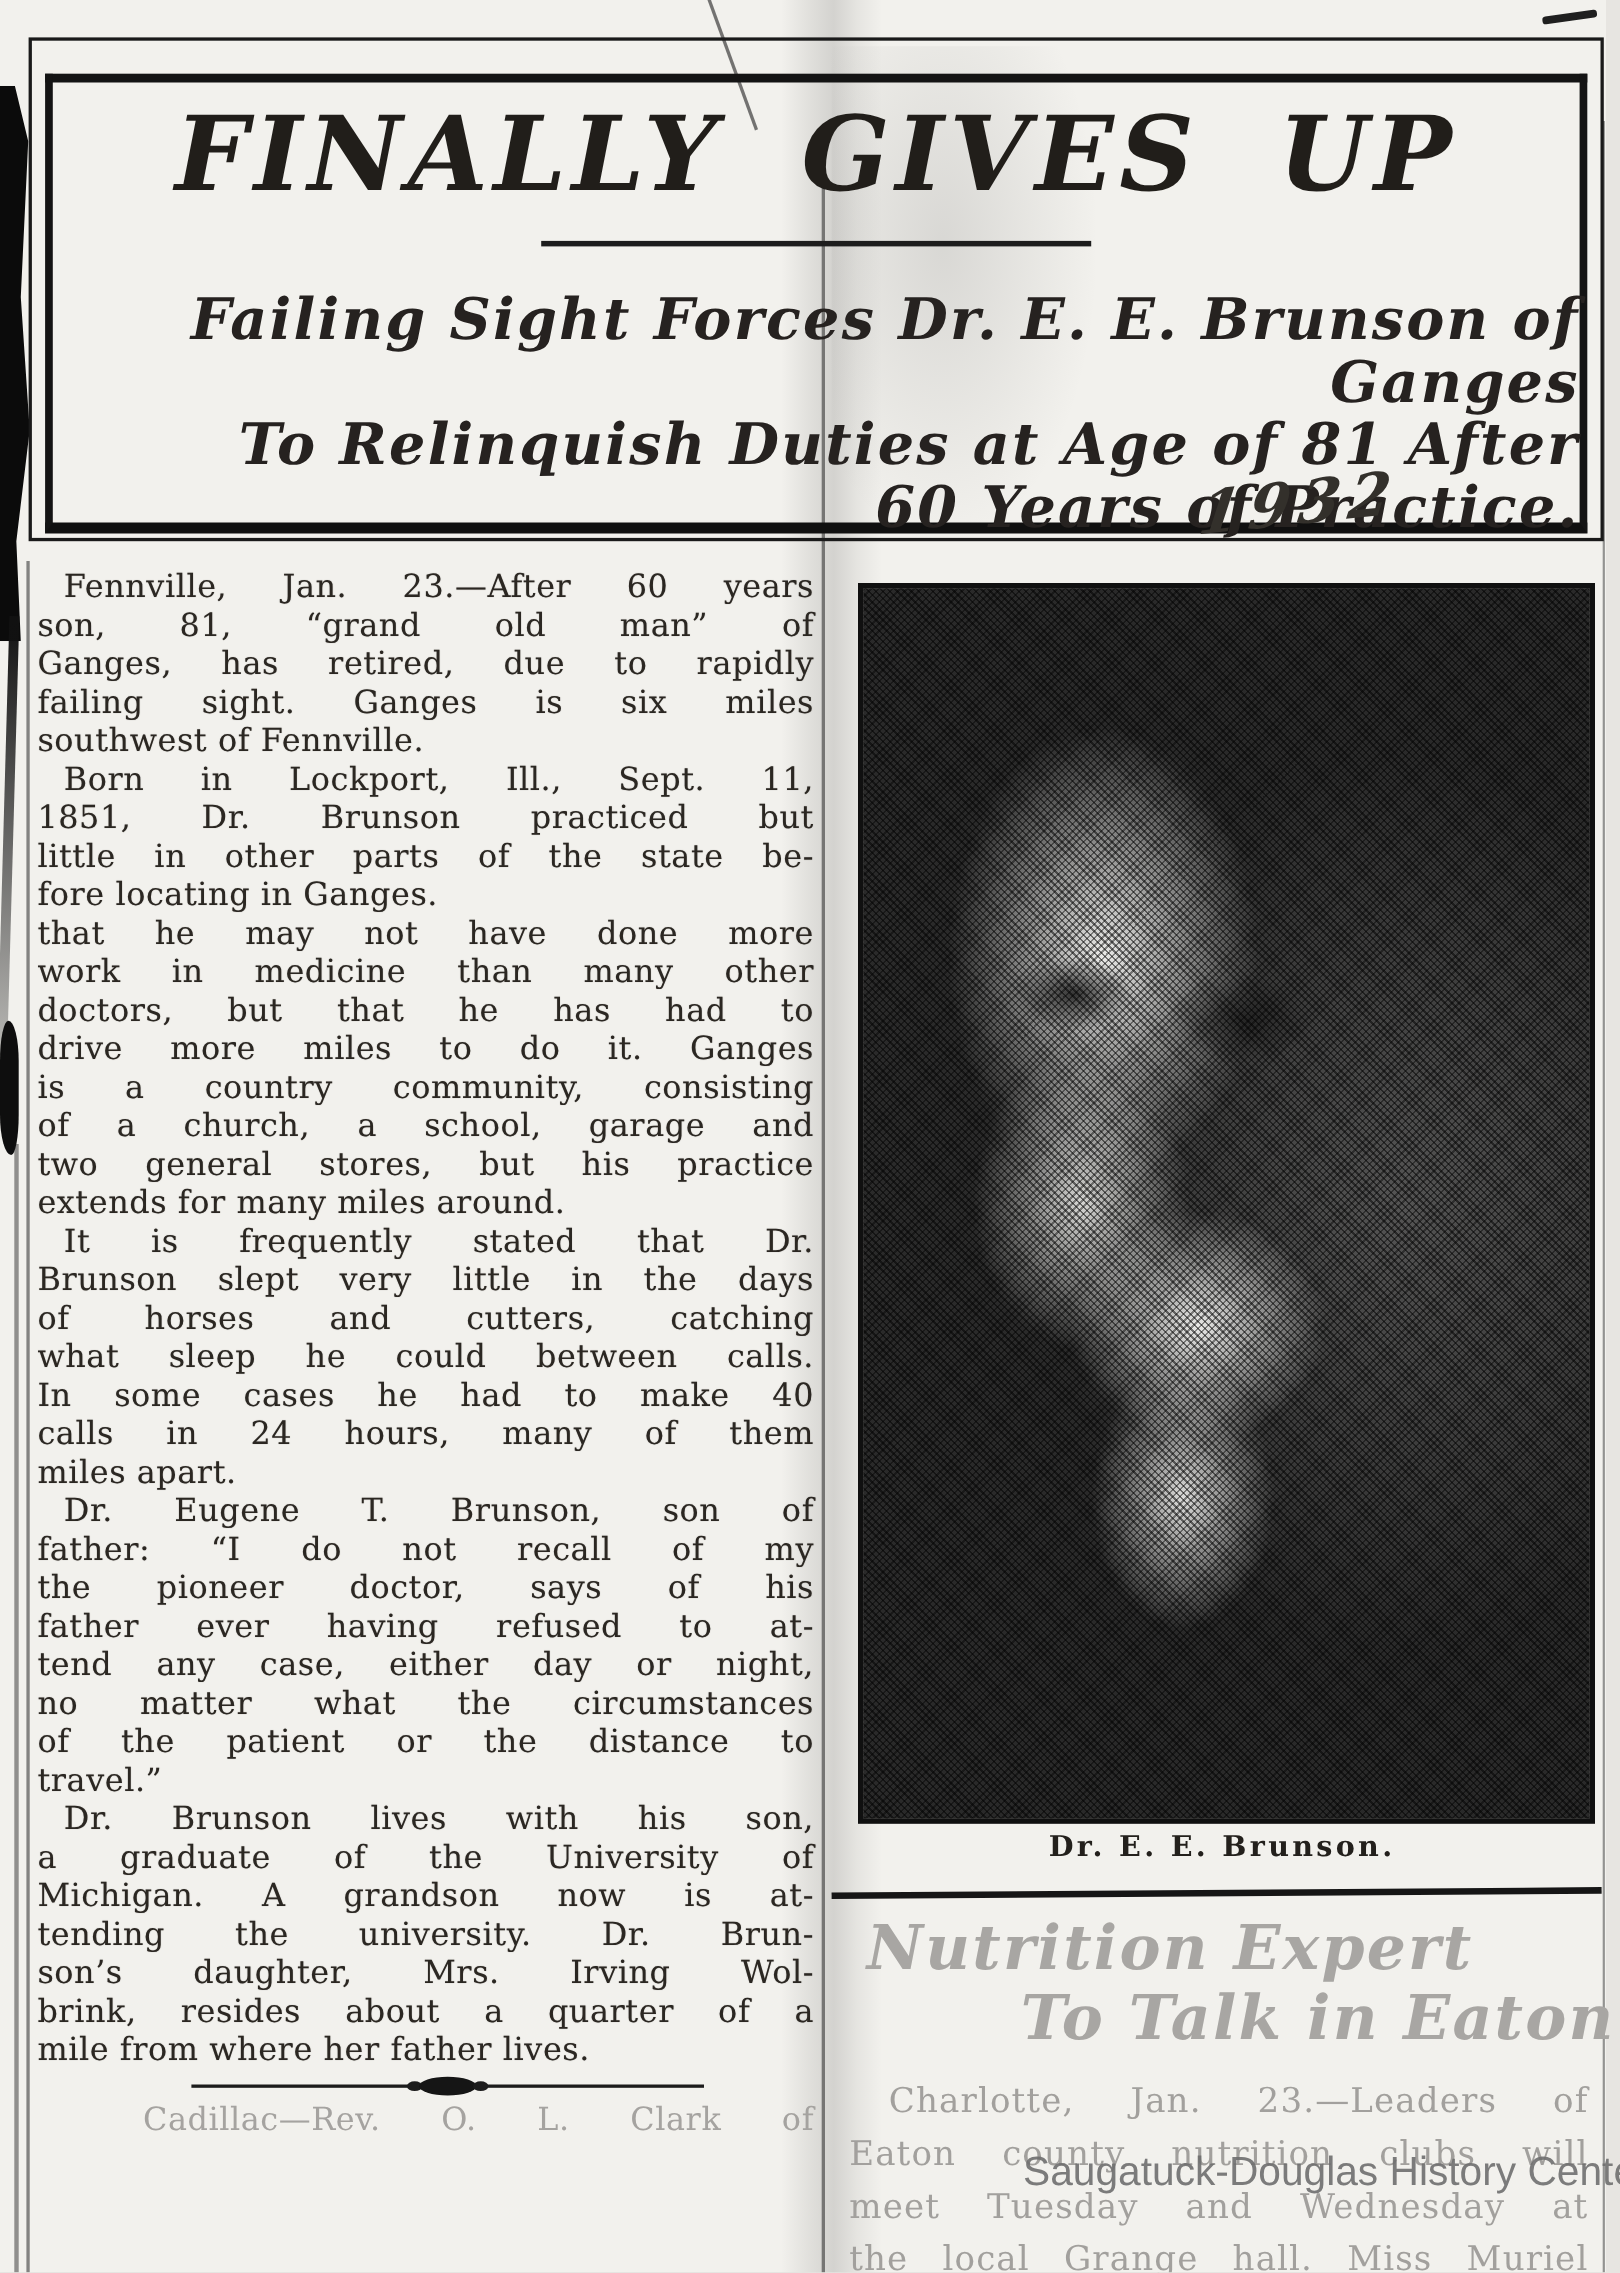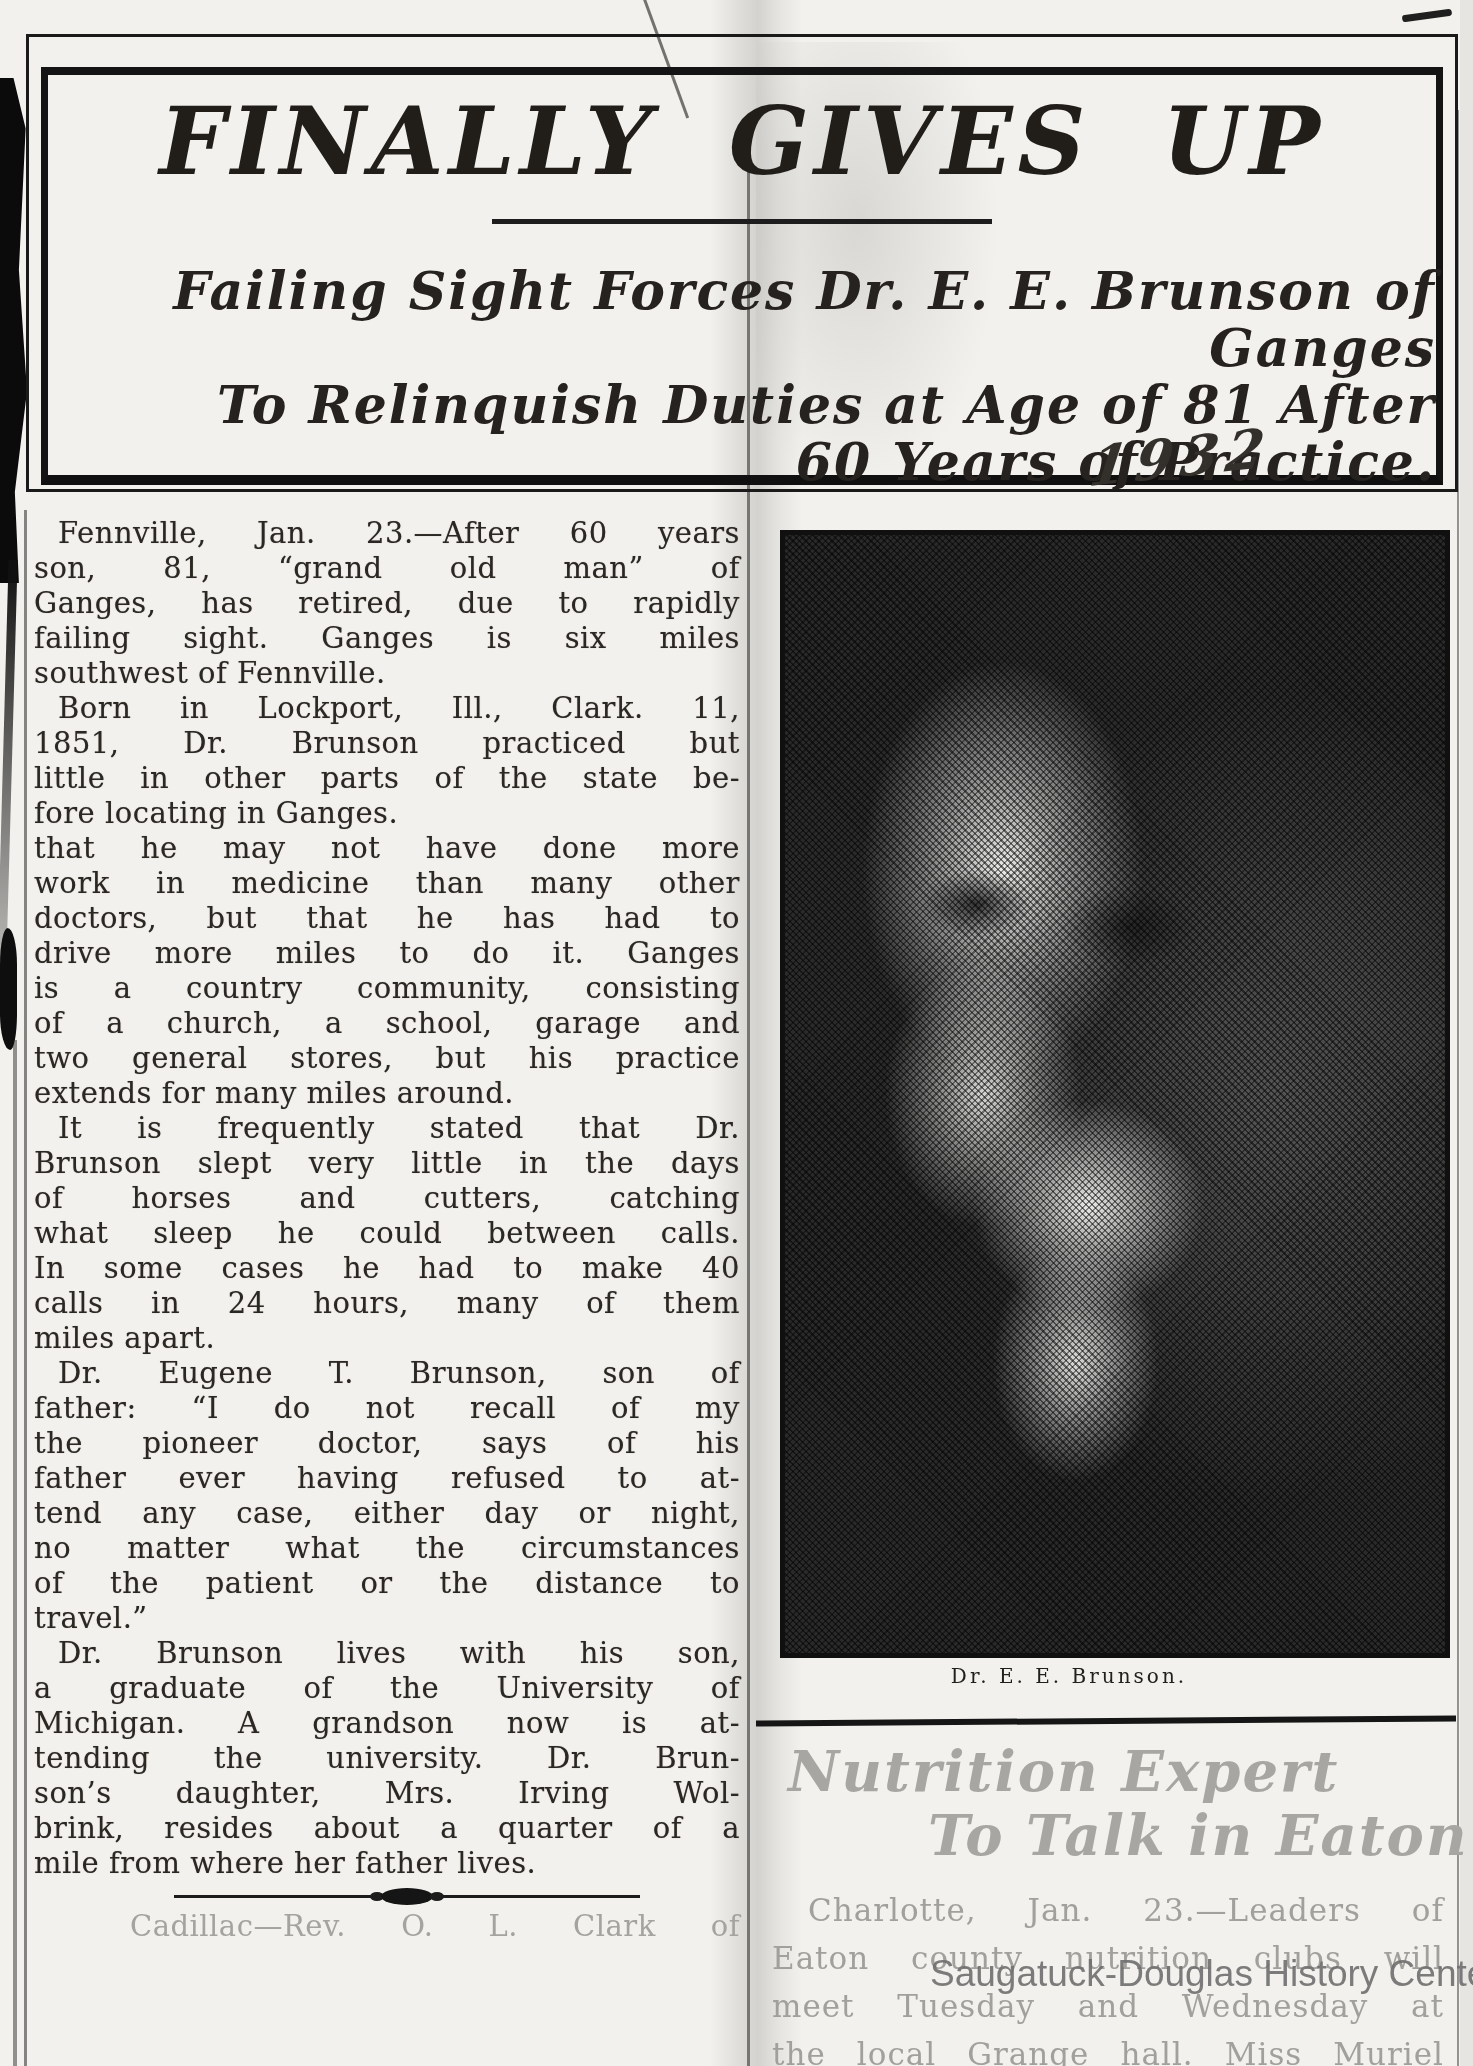--- a/index.html
+++ b/index.html
@@ -58,22 +58,22 @@
           radial-gradient(ellipse 140px 190px at 30% 50%, rgba(236,236,233,.88), transparent 70%),
           radial-gradient(ellipse 165px 150px at 46% 60%, rgba(248,248,246,.92), transparent 70%),
           radial-gradient(ellipse 115px 165px at 44% 74%, rgba(250,250,248,.85), transparent 72%),
           radial-gradient(ellipse 420px 520px at 74% 50%, rgba(95,95,95,.8), rgba(42,42,42,.92) 78%),
           linear-gradient(180deg,#262524 0%,#2e2d2b 42%,#232221 100%);}
   .photo::after{content:"";position:absolute;inset:0;
         background:
           repeating-linear-gradient(45deg, rgba(0,0,0,.5) 0 1.6px, transparent 1.6px 4.6px),
           repeating-linear-gradient(-45deg, rgba(0,0,0,.42) 0 1.6px, transparent 1.6px 4.6px);
         mix-blend-mode:multiply;}
-  .caption{position:absolute;left:734px;top:1664px;width:670px;text-align:center;
-        font-size:20px;font-weight:normal;letter-spacing:3px;color:#23201c;}
+  .caption{position:absolute;left:776px;top:1664px;width:670px;text-align:center;
+        font-size:26px;font-weight:bold;letter-spacing:3px;color:#23201c;}
   .cap-rule{position:absolute;left:756px;top:1718px;width:700px;height:6px;background:#161616;transform:rotate(-.4deg);}
   
   .nexthead{position:absolute;font-style:italic;font-weight:bold;font-size:56px;color:#a8a6a3;letter-spacing:2px;}
   .nh1{left:788px;top:1738px;}
   .nh2{left:928px;top:1802px;}
   .nextcol{position:absolute;left:772px;top:1886px;width:672px;font-size:31px;line-height:48px;
         color:#a2a09d;letter-spacing:1px;}
   .nextcol .tline.ind{text-indent:36px;}
   
   .watermark{position:absolute;left:930px;top:1953px;font-family:"Liberation Sans",sans-serif;
@@ -112,21 +112,21 @@
 
   <div class="artcol" id="article-col">
       <div class="para">
         <div class="tline ind">Fennville, Jan. 23.—After 60 years</div>
         <div class="tline">son, 81, “grand old man” of</div>
         <div class="tline">Ganges, has retired, due to rapidly</div>
         <div class="tline">failing sight.  Ganges is six miles</div>
         <div class="tline lastl">southwest of Fennville.</div>
       </div>
       <div class="para">
-        <div class="tline ind">Born in Lockport, Ill., Clark. 11,</div>
+        <div class="tline ind">Born in Lockport, Ill., Sept. 11,</div>
         <div class="tline">1851, Dr. Brunson practiced but</div>
         <div class="tline">little in other parts of the state be-</div>
         <div class="tline lastl">fore locating in Ganges.</div>
       </div>
       <div class="para">
         <div class="tline">that he may not have done more</div>
         <div class="tline">work in medicine than many other</div>
         <div class="tline">doctors, but that he has had to</div>
         <div class="tline">drive more miles to do it.  Ganges</div>
         <div class="tline">is a country community, consisting</div>

